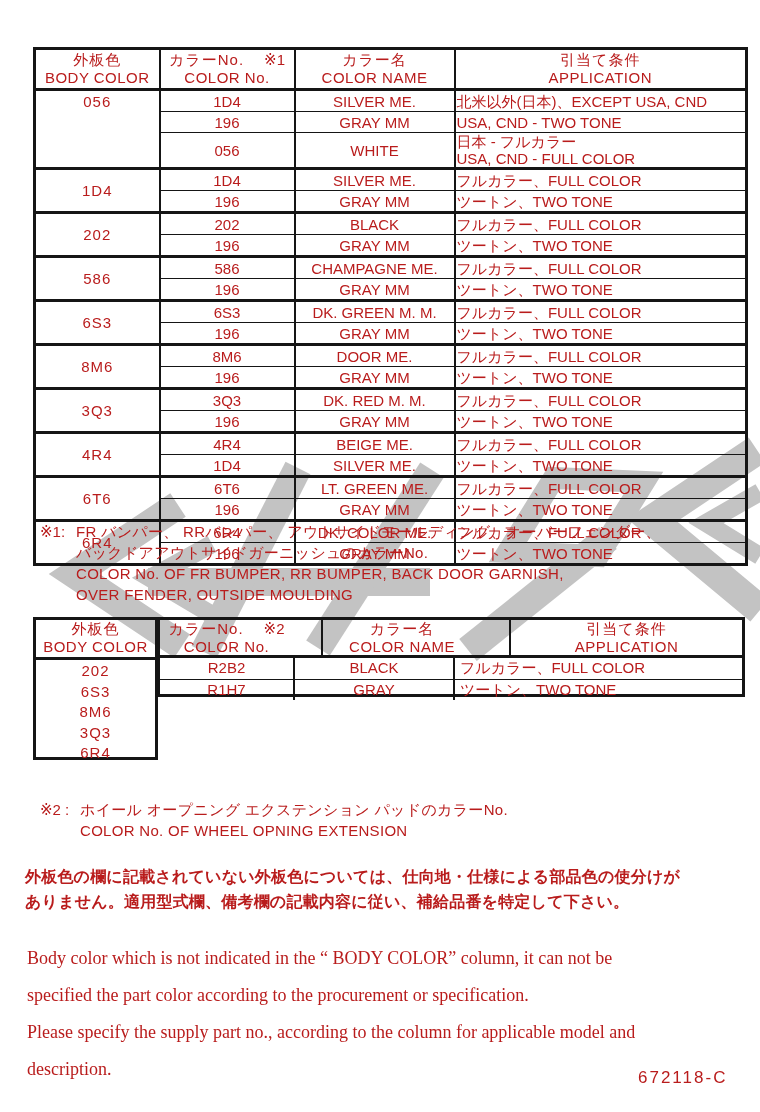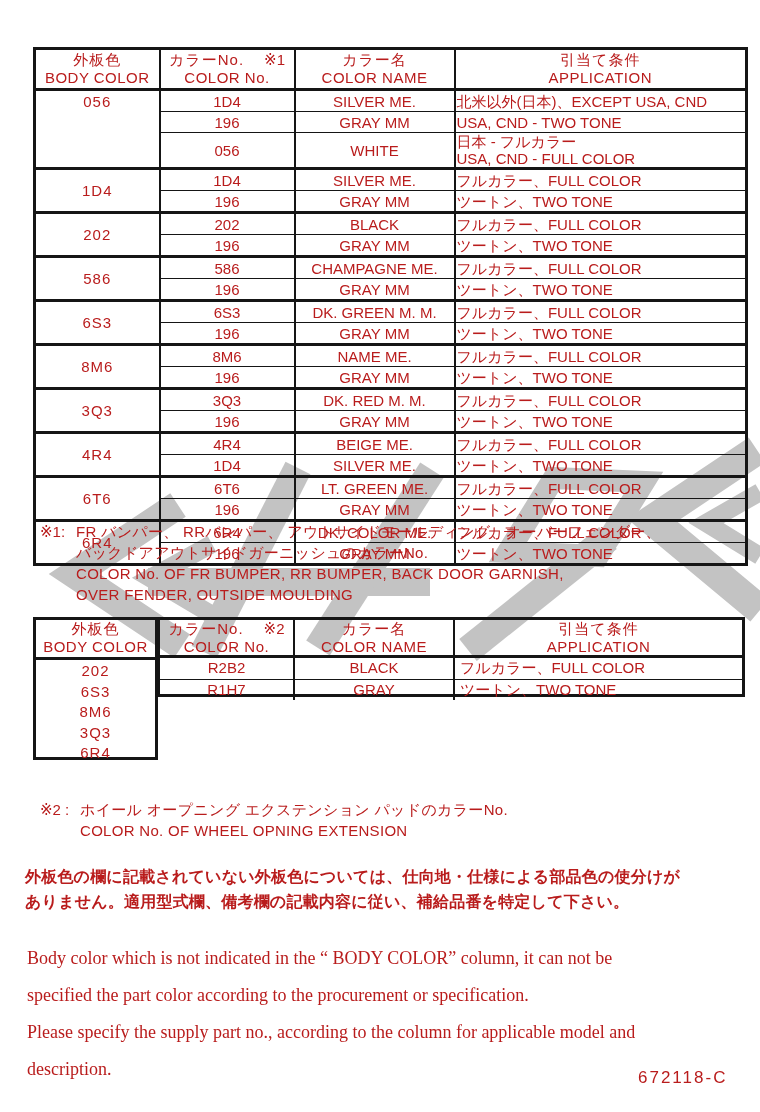--- a/index.html
+++ b/index.html
@@ -31,21 +31,21 @@
   .note2{left:40px;top:799px;}
   .note2 .note-label{flex-basis:40px;}
 
   
   .t2-wrap{position:absolute;left:33px;top:617px;width:712px;height:143px;}
   .t2-col1{position:absolute;left:0;top:0;width:125px;height:143px;border:3px solid #151515;box-sizing:border-box;}
   .t2-col1-head{height:37px;border-bottom:3px solid #151515;text-align:center;}
   .t2-codes{padding-top:1px;text-align:center;font-size:15px;line-height:20.5px;letter-spacing:1px;}
   .t2-main{position:absolute;left:125px;top:0;width:587px;height:80px;border:3px solid #151515;
            border-left:2px solid #151515;box-sizing:border-box;}
-  .t2-hrow{display:flex;height:35px;border-bottom:3px solid #151515;}
+  .t2-hrow{display:flex;height:35px;border-bottom:3px solid #151515;gap:28px;}
   .t2-hcell{box-sizing:border-box;text-align:center;}
   .t2-hcell+ .t2-hcell{border-left:2px solid #151515;}
   .t2-row{display:flex;height:21px;}
   .t2-row+.t2-row .t2-cell{border-top:1.5px solid #151515;}
   .t2-cell{box-sizing:border-box;font-size:15px;line-height:19px;text-align:center;}
   .t2-cell+ .t2-cell{border-left:2px solid #151515;}
   .t2-cell.app-cell{text-align:left;padding-left:5px;}
   .w-no{width:133px;} .w-name{width:160px;} .w-app{flex:1;}
 
   
@@ -163,21 +163,21 @@
             <td class="app-cell">フルカラー、FULL COLOR</td>
           </tr>
           <tr class="sub">
             <td>196</td>
             <td>GRAY MM</td>
             <td class="app-cell">ツートン、TWO TONE</td>
           </tr>
           <tr class="g-start">
             <td rowspan="2" class="bc-cell">8M6</td>
             <td>8M6</td>
-            <td>NAME ME.</td>
+            <td>DOOR ME.</td>
             <td class="app-cell">フルカラー、FULL COLOR</td>
           </tr>
           <tr class="sub">
             <td>196</td>
             <td>GRAY MM</td>
             <td class="app-cell">ツートン、TWO TONE</td>
           </tr>
           <tr class="g-start">
             <td rowspan="2" class="bc-cell">3Q3</td>
             <td>3Q3</td>

